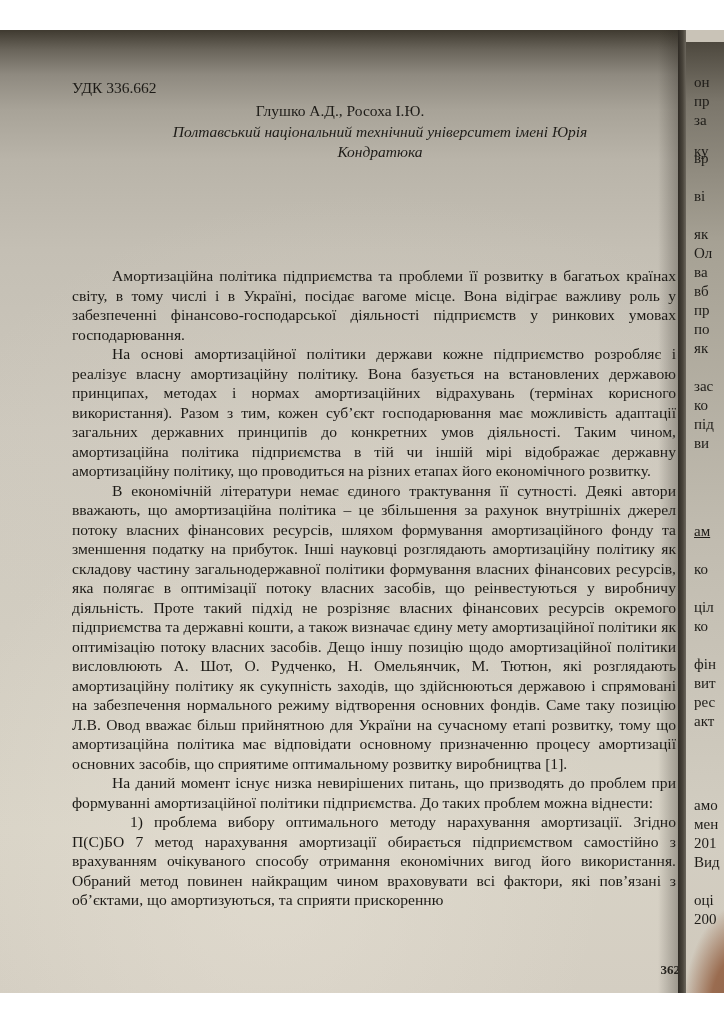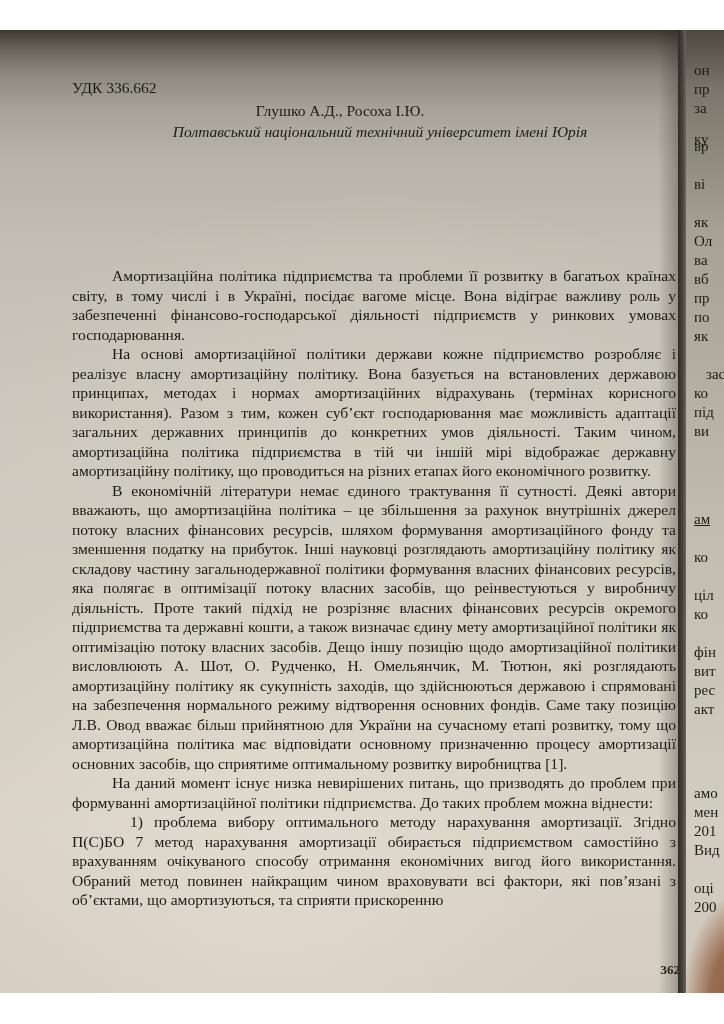--- a/index.html
+++ b/index.html
@@ -20,21 +20,21 @@
     }
     .main-page::after {
       content: ""; position: absolute; right: 0; top: 0; width: 22px; height: 100%;
       background: linear-gradient(90deg, rgba(0,0,0,0), rgba(40,36,30,0.35));
     }
     .spine {
       position: absolute; left: 678px; top: 0; width: 8px; height: 963px;
       background: linear-gradient(90deg, #2e2a24, #4a453c 60%, #6d685e);
     }
     .next-page {
-      position: absolute; left: 686px; top: 0; width: 38px; height: 963px;
+      position: absolute; left: 686px; top: 12px; width: 38px; height: 963px;
       background: linear-gradient(180deg, #4d483e 0px, #7b766b 60px, #a6a194 200px, #c1bcb0 500px, #d3cec2 800px, #cfc8bb 963px);
       overflow: hidden;
     }
     .next-page .corner {
       position: absolute; right: -20px; bottom: -10px; width: 60px; height: 110px;
       background: radial-gradient(ellipse at 100% 100%, #8a5f45 0%, #9a6c50 40%, rgba(0,0,0,0) 72%);
     }
     .next-line {
       position: absolute; left: 8px; font-size: 15px; color: #1e1c18; white-space: nowrap;
     }
@@ -54,20 +54,21 @@
   </style>
 </head>
 <body>
 
 <div class="photo">
   <div class="main-page">
     <div class="udk">УДК 336.662</div>
     <div class="authors">Глушко А.Д., Росоха І.Ю.</div>
     <div class="affil">
       <div>Полтавський національний технічний університет імені Юрія</div>
+      <div>Кондратюка</div>
     </div>
 
     <div class="body-text">
       <p class="para">Амортизаційна політика підприємства та проблеми її розвитку в багатьох країнах світу, в тому числі і в Україні, посідає вагоме місце. Вона відіграє важливу роль у забезпеченні фінансово-господарської діяльності підприємств у ринкових умовах господарювання.</p>
       <p class="para">На основі амортизаційної політики держави кожне підприємство розробляє і реалізує власну амортизаційну політику. Вона базується на встановлених державою принципах, методах і нормах амортизаційних відрахувань (термінах корисного використання). Разом з тим, кожен суб’єкт господарювання має можливість адаптації загальних державних принципів до конкретних умов діяльності. Таким чином, амортизаційна політика підприємства в тій чи іншій мірі відображає державну амортизаційну політику, що проводиться на різних етапах його економічного розвитку.</p>
       <p class="para">В економічній літератури немає єдиного трактування її сутності. Деякі автори вважають, що амортизаційна політика – це збільшення за рахунок внутрішніх джерел потоку власних фінансових ресурсів, шляхом формування амортизаційного фонду та зменшення податку на прибуток. Інші науковці розглядають амортизаційну політику як складову частину загальнодержавної політики формування власних фінансових ресурсів, яка полягає в оптимізації потоку власних засобів, що реінвестуються у виробничу діяльність. Проте такий підхід не розрізняє власних фінансових ресурсів окремого підприємства та державні кошти, а також визначає єдину мету амортизаційної політики як оптимізацію потоку власних засобів. Дещо іншу позицію щодо амортизаційної політики висловлюють А. Шот, О. Рудченко, Н. Омельянчик, М. Тютюн, які розглядають амортизаційну політику як сукупність заходів, що здійснюються державою і спрямовані на забезпечення нормального режиму відтворення основних фондів. Саме таку позицію Л.В. Овод вважає більш прийнятною для України на сучасному етапі розвитку, тому що амортизаційна політика має відповідати основному призначенню процесу амортизації основних засобів, що сприятиме оптимальному розвитку виробництва [1].</p>
       <p class="para">На даний момент існує низка невирішених питань, що призводять до проблем при формуванні амортизаційної політики підприємства. До таких проблем можна віднести:</p>
       <p class="para" style="text-indent:58px;">1) проблема вибору оптимального методу нарахування амортизації. Згідно П(С)БО 7 метод нарахування амортизації обирається підприємством самостійно з врахуванням очікуваного способу отримання економічних вигод його використання. Обраний метод повинен найкращим чином враховувати всі фактори, які пов’язані з об’єктами, що амортизуються, та сприяти прискоренню</p>
     </div>
 
@@ -84,21 +85,21 @@
       <div class="next-line" style="top: 89px; margin-top: 12px;">ку</div>
       <div class="next-line" style="top: 108px;">вр</div>
       <div class="next-line" style="top: 146px;">ві</div>
       <div class="next-line" style="top: 184px;">як</div>
       <div class="next-line" style="top: 203px;">Ол</div>
       <div class="next-line" style="top: 222px;">ва</div>
       <div class="next-line" style="top: 241px;">вб</div>
       <div class="next-line" style="top: 260px;">пр</div>
       <div class="next-line" style="top: 279px;">по</div>
       <div class="next-line" style="top: 298px;">як</div>
-      <div class="next-line" style="top: 336px; margin-left: 12px;">зас</div>
+      <div class="next-line" style="top: 336px;">зас</div>
       <div class="next-line" style="top: 355px;">ко</div>
       <div class="next-line" style="top: 374px;">під</div>
       <div class="next-line" style="top: 393px;">ви</div>
       <div class="next-line" style="top: 481px; text-decoration: underline;">ам</div>
       <div class="next-line" style="top: 519px;">ко</div>
       <div class="next-line" style="top: 557px;">ціл</div>
       <div class="next-line" style="top: 576px;">ко</div>
       <div class="next-line" style="top: 614px; text-align: center;">фін</div>
       <div class="next-line" style="top: 633px;">вит</div>
       <div class="next-line" style="top: 652px;">рес</div>

